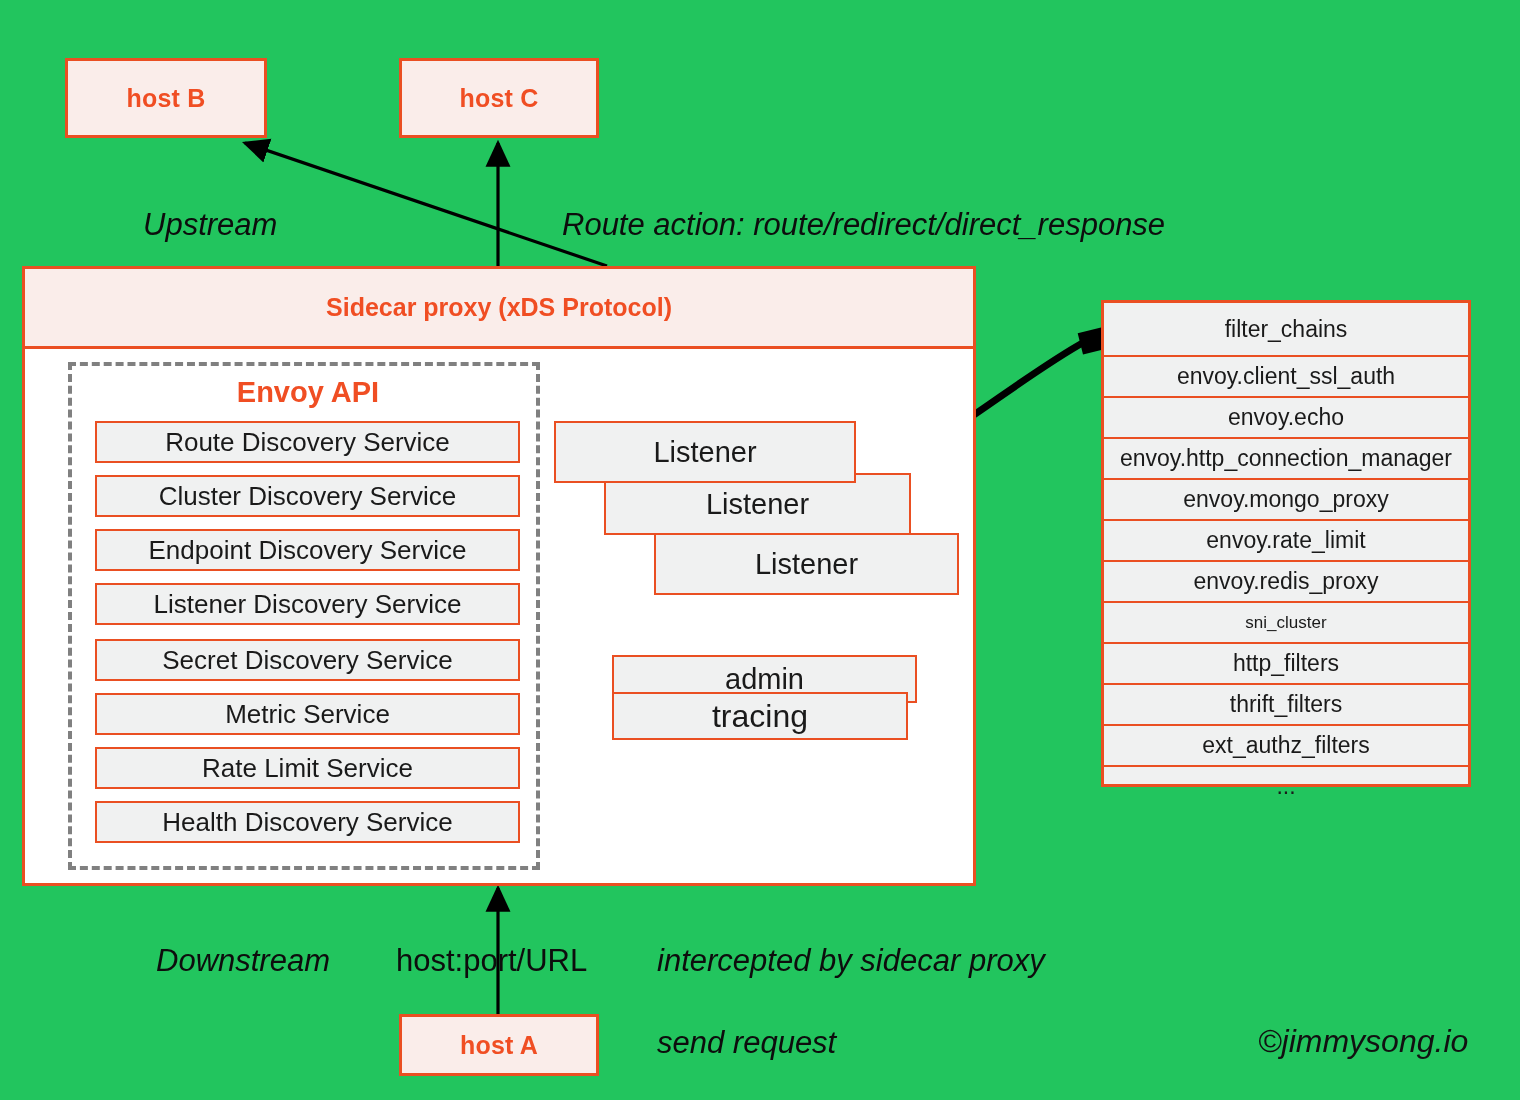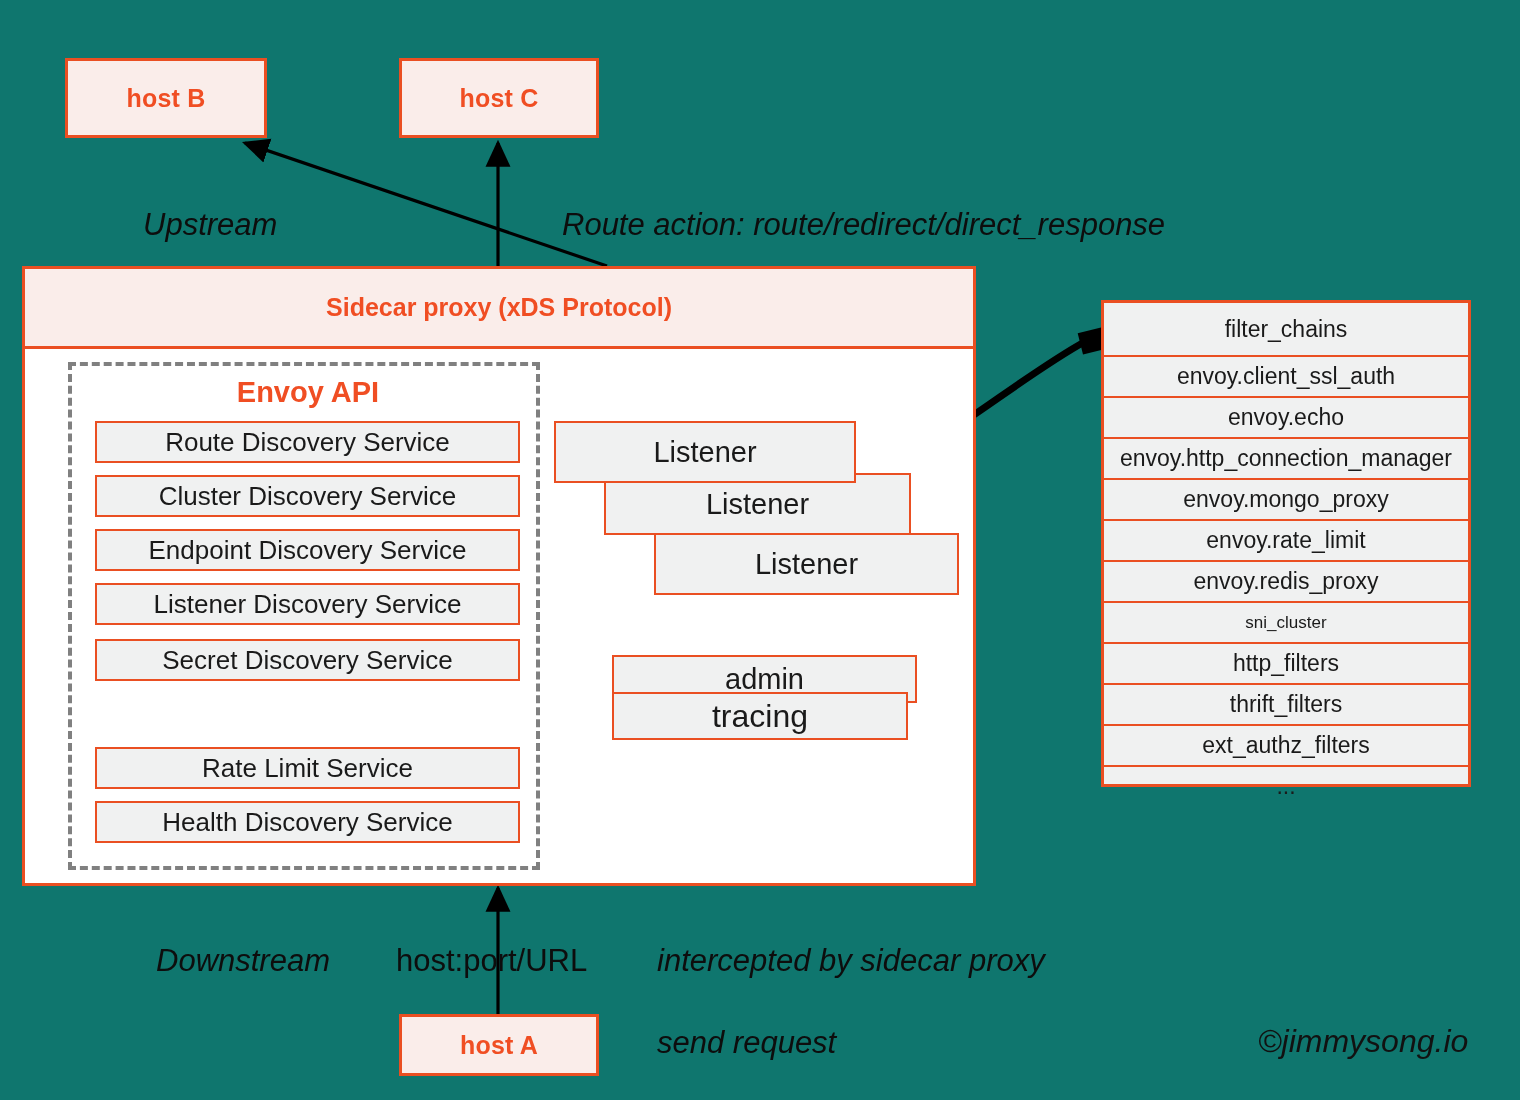--- a/index.html
+++ b/index.html
@@ -8,21 +8,21 @@
     background: #ffffff;
   }
   body {
     font-family: "Liberation Sans", "DejaVu Sans", sans-serif;
     -webkit-font-smoothing: antialiased;
   }
   #canvas {
     position: relative;
     width: 1520px;
     height: 1100px;
-    background: #0f766e;
+    background: #22c55e;
     overflow: hidden;
   }
   .abs { position: absolute; box-sizing: border-box; }
 
   
   .host-box {
     background: #faedea;
     border: 3px solid #ea4f22;
     color: #f04e23;
     font-weight: bold;
@@ -174,20 +174,23 @@
       </div>
       <div class="abs grey-box" style="left:23px; top:163px; width:425px; height:42px; font-size:26px;">
         <span>Endpoint Discovery Service</span>
       </div>
       <div class="abs grey-box" style="left:23px; top:217px; width:425px; height:42px; font-size:26px;">
         <span>Listener Discovery Service</span>
       </div>
       <div class="abs grey-box" style="left:23px; top:273px; width:425px; height:42px; font-size:26px;">
         <span>Secret Discovery Service</span>
       </div>
+      <div class="abs grey-box" style="left:23px; top:327px; width:425px; height:42px; font-size:26px;">
+        <span>Metric Service</span>
+      </div>
       <div class="abs grey-box" style="left:23px; top:381px; width:425px; height:42px; font-size:26px;">
         <span>Rate Limit Service</span>
       </div>
       <div class="abs grey-box" style="left:23px; top:435px; width:425px; height:42px; font-size:26px;">
         <span>Health Discovery Service</span>
       </div>
     </div>
 
     <div class="abs grey-box" style="left:529px; top:152px; width:302px; height:62px; font-size:29px; z-index:3;">
       <span>Listener</span>

